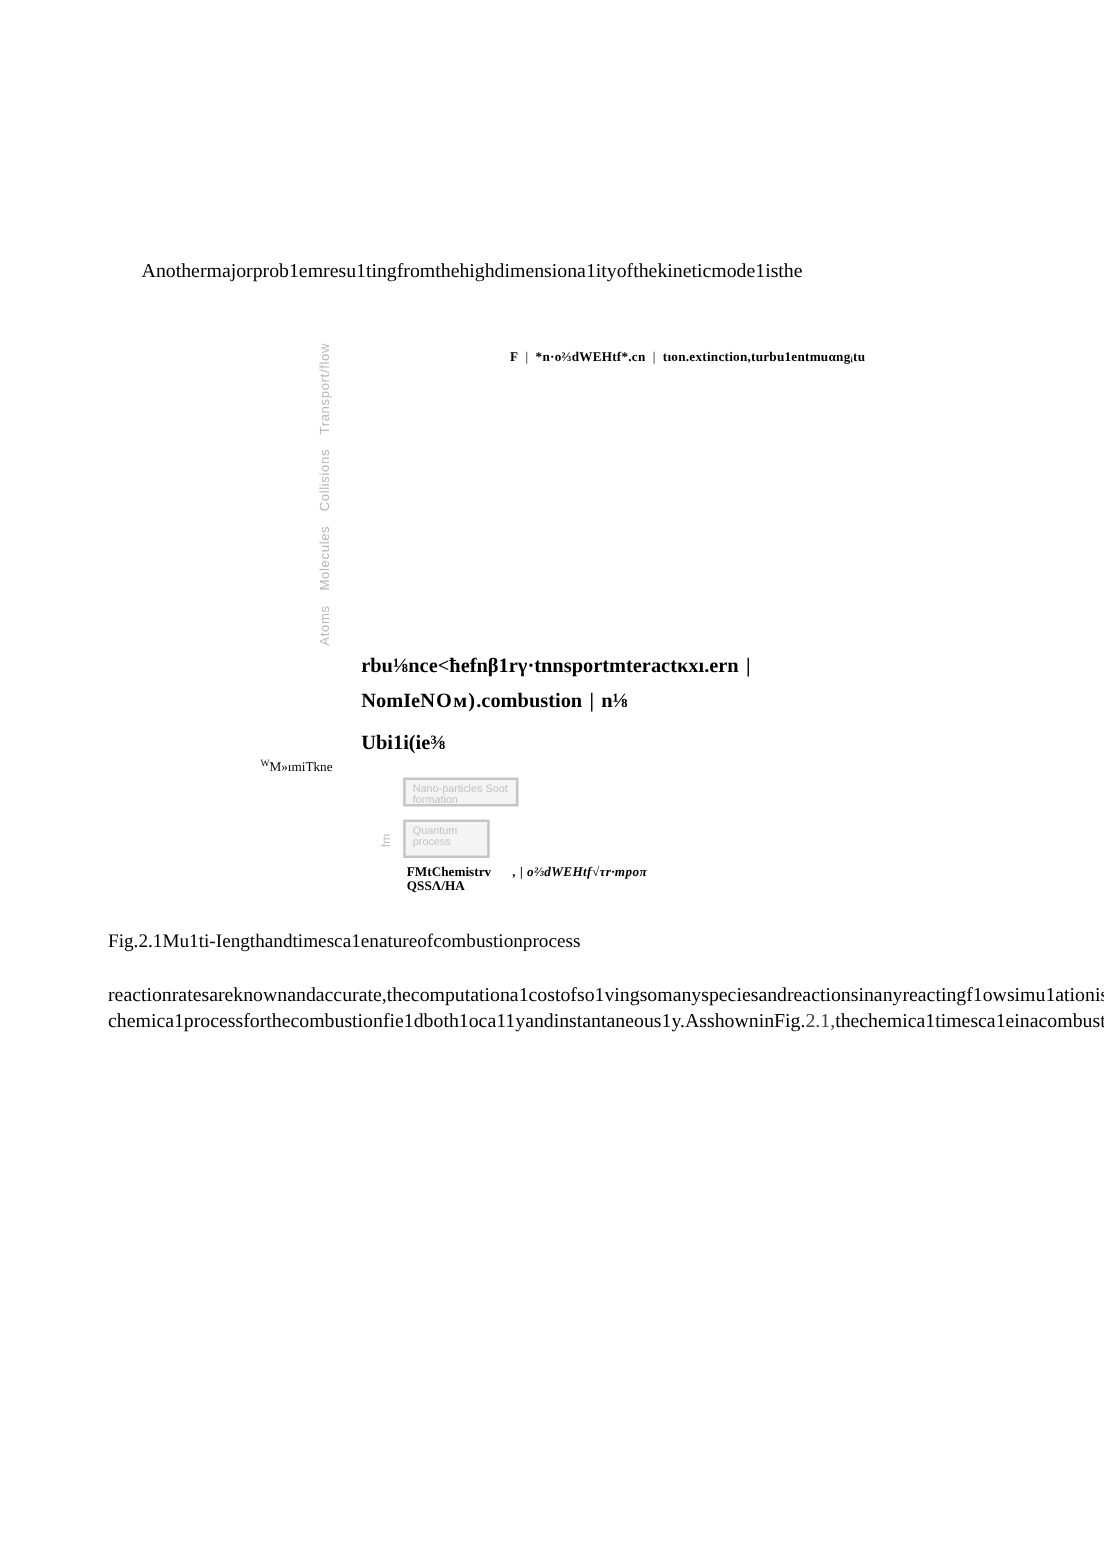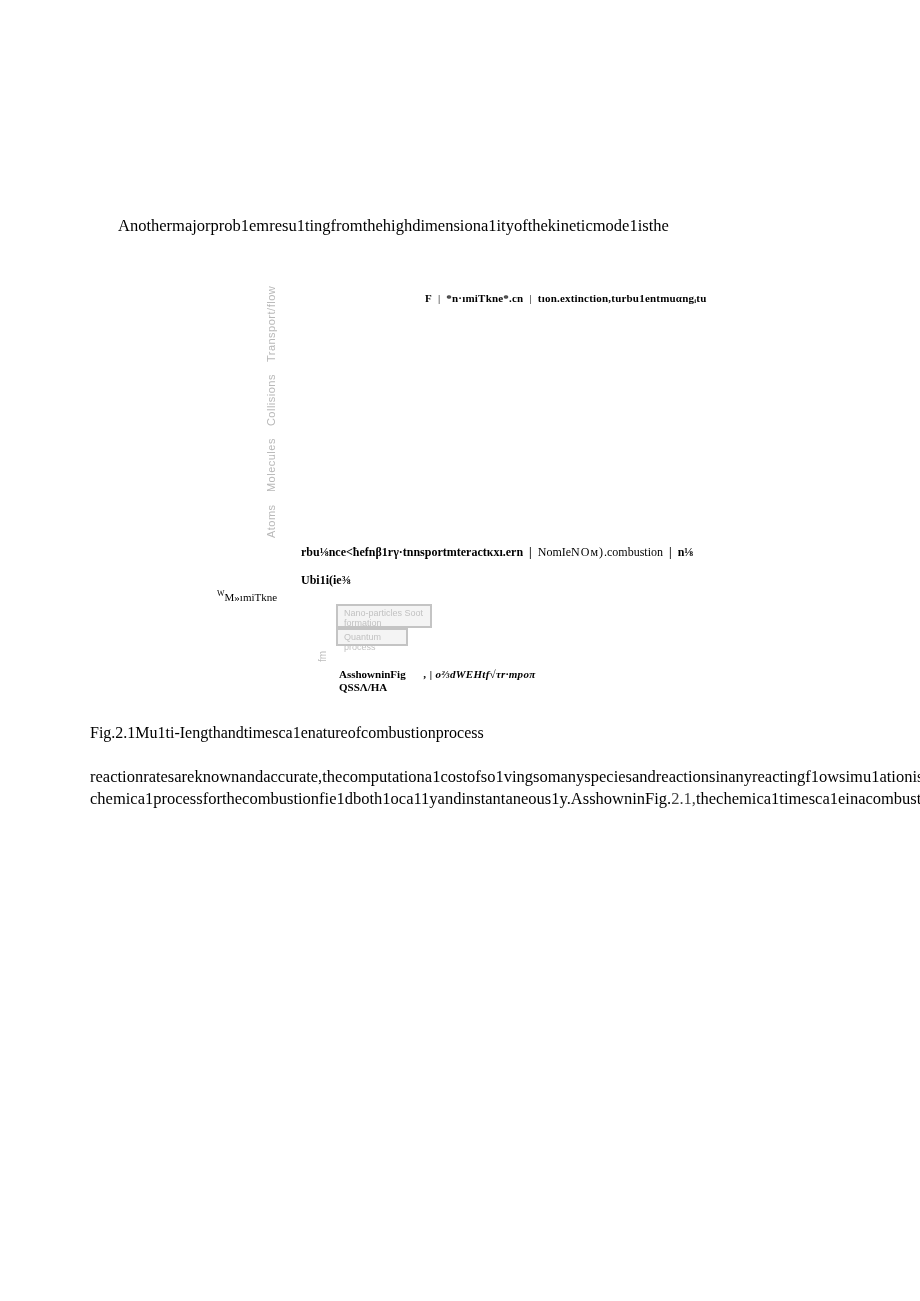--- a/index.html
+++ b/index.html
@@ -2,35 +2,35 @@
 <html><head>
 <meta charset="utf-8">
 <style>
   html,body{margin:0;padding:0;background:#fff;font-family:"Times New Roman",Times,serif;color:#000;}
   .page{width:920px;min-height:1301px;margin:0 auto;position:relative;box-sizing:border-box;padding:215px 90px 52px 90px;}
   .intro{font-size:16.5px;line-height:1.35;text-align:justify;margin:0 0 55px 0;}
   .intro-indent{text-indent:28px;display:block;}
   .fig{margin:0 0 10px 145px;width:540px;}
   .fig-top-row{font-size:11px;font-weight:700;letter-spacing:.2px;display:flex;align-items:center;gap:6px;margin:0 0 4px 190px;white-space:nowrap;}
   .fig-top-row .sep{font-weight:400;}
-  .fig-mid-row{font-size:12px;font-weight:700;display:flex;align-items:center;gap:6px;margin:6px 0 0 66px;flex-wrap:wrap;line-height:1.35;max-width:460px;}
-  .fig-mid-row .norm{font-weight:400;}
+  .fig-mid-row{font-size:17px;font-weight:700;display:flex;align-items:center;gap:6px;margin:6px 0 0 66px;flex-wrap:wrap;line-height:1.35;max-width:460px;}
+  .fig-mid-row .norm{font-weight:700;}
   .fig-mid-row .nom{letter-spacing:1px;}
   .yaxis-block{display:flex;align-items:flex-end;gap:6px;height:230px;margin-left:30px;}
   .yaxis-text{writing-mode:vertical-rl;transform:rotate(180deg);font-family:Arial,Helvetica,sans-serif;font-size:11px;color:#b8b8b8;letter-spacing:.5px;display:flex;gap:12px;align-items:center;}
   .yaxis-text span{display:inline-block;}
   .sub-heading{font-size:11.5px;font-weight:700;margin:26px 0 2px -4px;letter-spacing:.2px;}
   .wline{font-size:11px;font-weight:400;margin:0 0 2px -18px;}
   .wline sup{font-size:8px;}
   .diagram2{display:flex;align-items:flex-start;gap:8px;margin-left:82px;}
   .fm-y{writing-mode:vertical-rl;transform:rotate(180deg);font-family:Arial,Helvetica,sans-serif;font-size:10px;color:#bdbdbd;height:58px;display:flex;align-items:center;}
-  .boxcol{display:flex;flex-direction:column;gap:0;}
+  .boxcol{display:flex;flex-direction:column;gap:11px;}
   .greybox{border:2px solid #c4c4c4;background:#f4f4f4;color:#c2c2c2;font-family:Arial,Helvetica,sans-serif;font-size:9px;line-height:1.05;padding:3px 6px;box-sizing:border-box;}
   .gb1{width:96px;height:24px;}
-  .gb2{width:72px;height:18px;}
+  .gb2{width:72px;height:32px;}
   .bottom-row{margin:6px 0 0 104px;font-size:11px;font-weight:700;display:flex;align-items:flex-start;gap:18px;}
   .bottom-row .lbl1{line-height:1.15;}
   .bottom-row .lbl2{letter-spacing:.3px;font-style:italic;}
   .caption{font-size:16px;margin:30px 0 24px 0;}
   .body{font-size:16.5px;line-height:1.35;text-align:justify;margin:0;}
   .body .lnk{color:#404040;}
 </style>
 </head>
 <body>
 
@@ -38,21 +38,21 @@
 
   <p class="intro">
     <span class="intro-indent">Anothermajorprob1emresu1tingfromthehighdimensiona1ityofthekineticmode1isthe</span>
   </p>
 
   <div class="fig">
 
     <div class="fig-top-row">
       <span>F</span>
       <span class="sep">|</span>
-      <span>*n·ımiTkne*.cn</span>
+      <span>*n·o⅔dWEHtf*.cn</span>
       <span class="sep">|</span>
       <span>tıon.extinction,turbu1entmuαngᵢtu</span>
     </div>
 
     <div class="yaxis-block">
       <div class="yaxis-text">
         <span>Atoms</span>
         <span>Molecules</span>
         <span>Collisions</span>
         <span>Transport/flow</span>
@@ -76,21 +76,21 @@
     <div class="diagram2">
       <div class="fm-y">fm</div>
       <div class="boxcol">
         <div class="greybox gb1">Nano-particles Soot formation</div>
         <div class="greybox gb2">Quantum process</div>
       </div>
     </div>
 
     <div class="bottom-row">
       <div class="lbl1">
-        <span>AsshowninFig</span><br>
+        <span>FMtChemistrv</span><br>
         <span>QSSΛ/HA</span>
       </div>
       <div class="lbl2">
         <span>,</span>
         <span>|</span>
         <span>o⅔dWEHtf√τr·mpoπ</span>
       </div>
     </div>
 
   </div>

